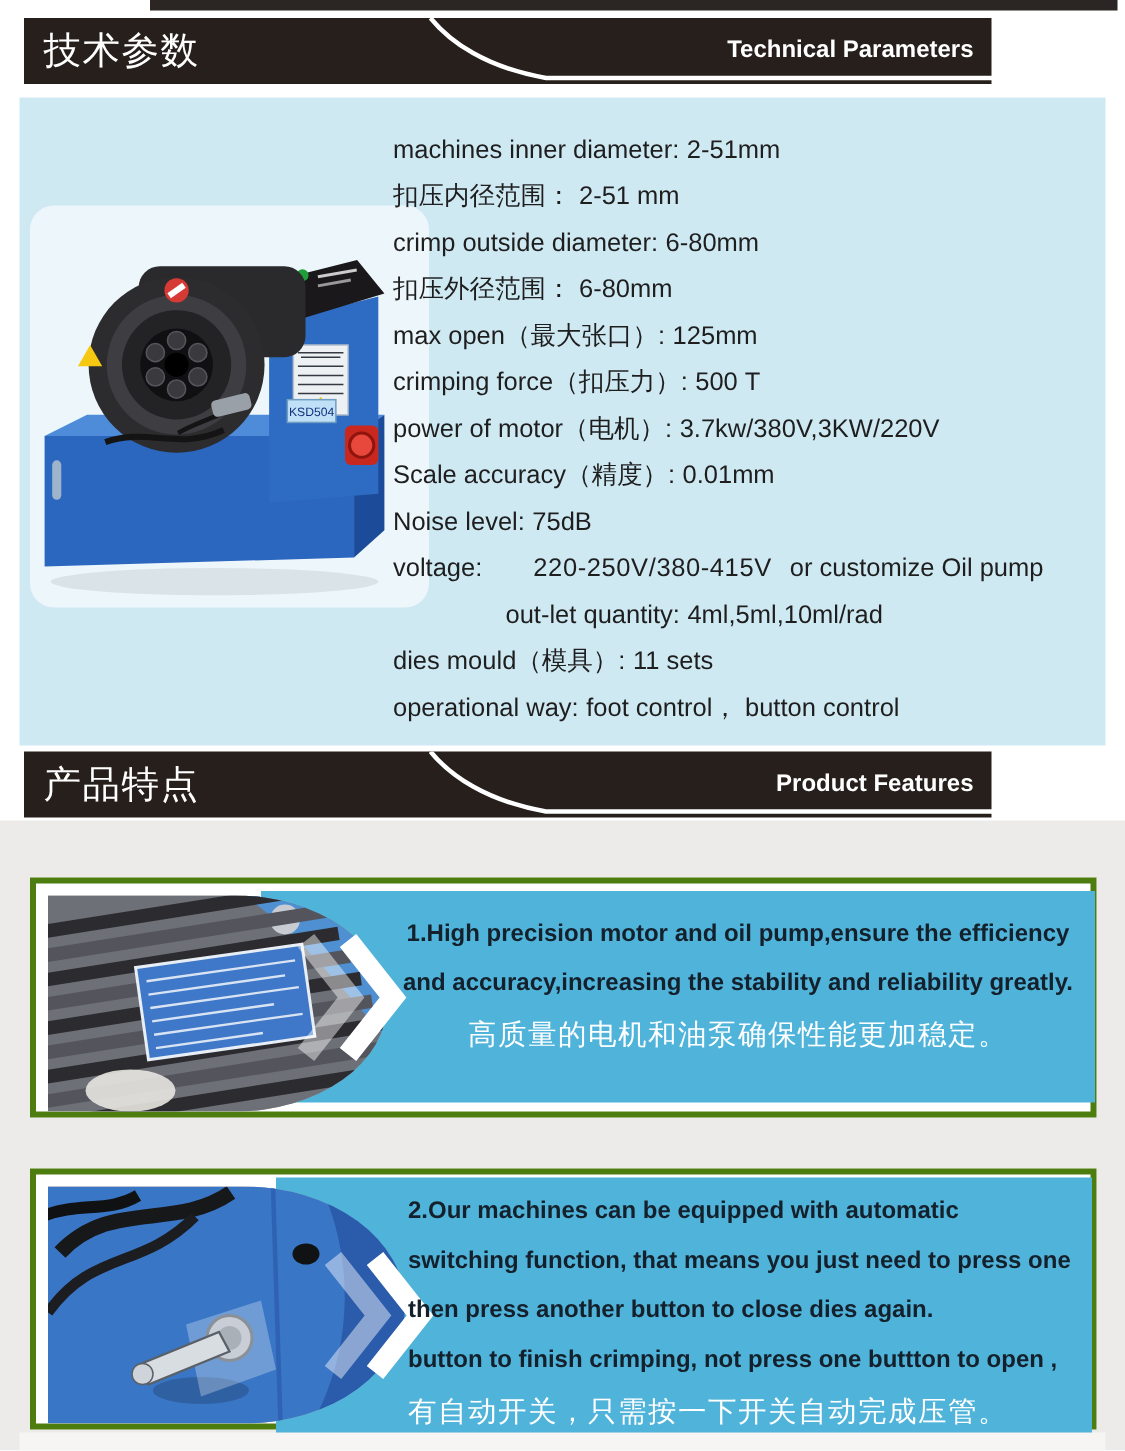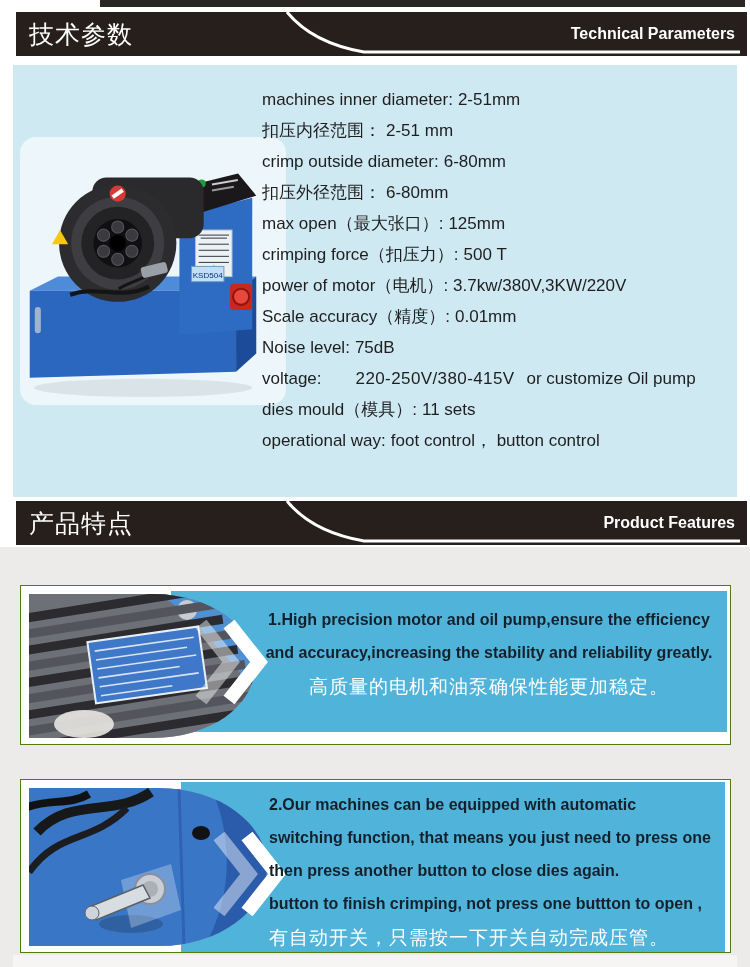--- a/index.html
+++ b/index.html
@@ -2,39 +2,39 @@
 <html><head>
 <meta charset="utf-8">
 <style>
   html,body{margin:0;padding:0;}
   body{
     width:750px;height:967px;position:relative;background:#ffffff;overflow:hidden;
     font-family:"Liberation Sans","DejaVu Sans",sans-serif;
   }
   .top-strip{position:absolute;left:100px;top:0;width:645px;height:7px;background:#2b2623;}
   
-  .bar{position:absolute;left:16px;width:731px;height:44px;background:#261f1b;}
+  .bar{position:absolute;left:16px;width:645px;height:44px;background:#261f1b;}
   .bar-1{top:12px;}
   .bar-2{top:501px;}
   .bar .curve{position:absolute;left:0;top:0;width:731px;height:44px;}
   .bar .zh{position:absolute;left:13px;top:0;line-height:44px;font-size:25px;color:#ffffff;letter-spacing:1px;}
   .bar .en{position:absolute;right:12px;top:0;line-height:44px;font-size:16px;font-weight:bold;color:#ffffff;}
   
   .tech-panel{position:absolute;left:13px;top:65px;width:724px;height:432px;background:#cfe9f3;}
   .machine-wrap{position:absolute;left:7px;top:72px;width:266px;height:268px;background:rgba(255,255,255,.62);border-radius:16px;}
   .specs{position:absolute;left:249px;top:19px;width:470px;}
   .spec-line{height:31px;line-height:31px;font-size:17px;color:#1e1e1e;white-space:nowrap;}
   .spec-line .spec-value{margin-left:5px;}
   .spec-line.indent{padding-left:75px;}
   .spec-line .v-val{margin-left:34px;letter-spacing:.4px;}
   .spec-line .v-suffix{margin-left:12px;}
   
   .features-bg{position:absolute;left:0;top:547px;width:750px;height:420px;background:#ecebe9;}
   .bottom-strip{position:absolute;left:13px;top:955px;width:724px;height:12px;background:#f6f5f3;}
-  .card{position:absolute;left:20px;width:711px;background:#ffffff;border:1px solid #4d7c0f;box-sizing:border-box;}
+  .card{position:absolute;left:20px;width:711px;background:#ffffff;border:4px solid #4d7c0f;box-sizing:border-box;}
   .card-1{top:585px;height:160px;}
   .card-2{top:779px;height:174px;}
   .cyan{position:absolute;background:#50b4da;z-index:1;}
   .cyan-1{left:150px;top:5px;width:556px;height:141px;}
   .cyan-2{left:160px;top:2px;width:544px;height:170px;}
   .photo{position:absolute;z-index:2;overflow:hidden;background:#9aa0a6;}
   .photo-1{left:8px;top:8px;width:226px;height:144px;border-radius:0 110px 110px 0 / 0 78px 78px 0;}
   .photo-2{left:8px;top:8px;width:238px;height:158px;border-radius:0 120px 120px 0 / 0 88px 88px 0;}
   .photo svg{display:block;width:100%;height:100%;}
   .chev{position:absolute;z-index:3;}
@@ -128,20 +128,21 @@
     <div class="spec-line"><span>machines inner diameter:</span><span class="spec-value">2-51mm</span></div>
     <div class="spec-line"><span>扣压内径范围：</span><span class="spec-value">2-51 mm</span></div>
     <div class="spec-line"><span>crimp outside diameter:</span><span class="spec-value">6-80mm</span></div>
     <div class="spec-line"><span>扣压外径范围：</span><span class="spec-value">6-80mm</span></div>
     <div class="spec-line"><span>max open（最大张口）:</span><span class="spec-value">125mm</span></div>
     <div class="spec-line"><span>crimping force（扣压力）:</span><span class="spec-value">500 T</span></div>
     <div class="spec-line"><span>power of motor（电机）:</span><span class="spec-value">3.7kw/380V,3KW/220V</span></div>
     <div class="spec-line"><span>Scale accuracy（精度）:</span><span class="spec-value">0.01mm</span></div>
     <div class="spec-line"><span>Noise level:</span><span class="spec-value">75dB</span></div>
     <div class="spec-line"><span>voltage:</span><span class="spec-value v-val">220-250V/380-415V</span><span class="v-suffix">or customize Oil pump</span></div>
+    <div class="spec-line indent"><span>out-let quantity:</span><span class="spec-value">4ml,5ml,10ml/rad</span></div>
     <div class="spec-line"><span>dies mould（模具）:</span><span class="spec-value">11 sets</span></div>
     <div class="spec-line"><span>operational way:</span><span class="spec-value">foot control， button control</span></div>
   </div>
 </div>
 
 <div class="bar bar-2">
   <svg class="curve" viewBox="0 0 731 44" preserveAspectRatio="none">
     <path d="M271,0 C284,16 308,33 348,40 L724,40" fill="none" stroke="#ffffff" stroke-width="3"></path>
   </svg>
   <span class="zh">产品特点</span>

